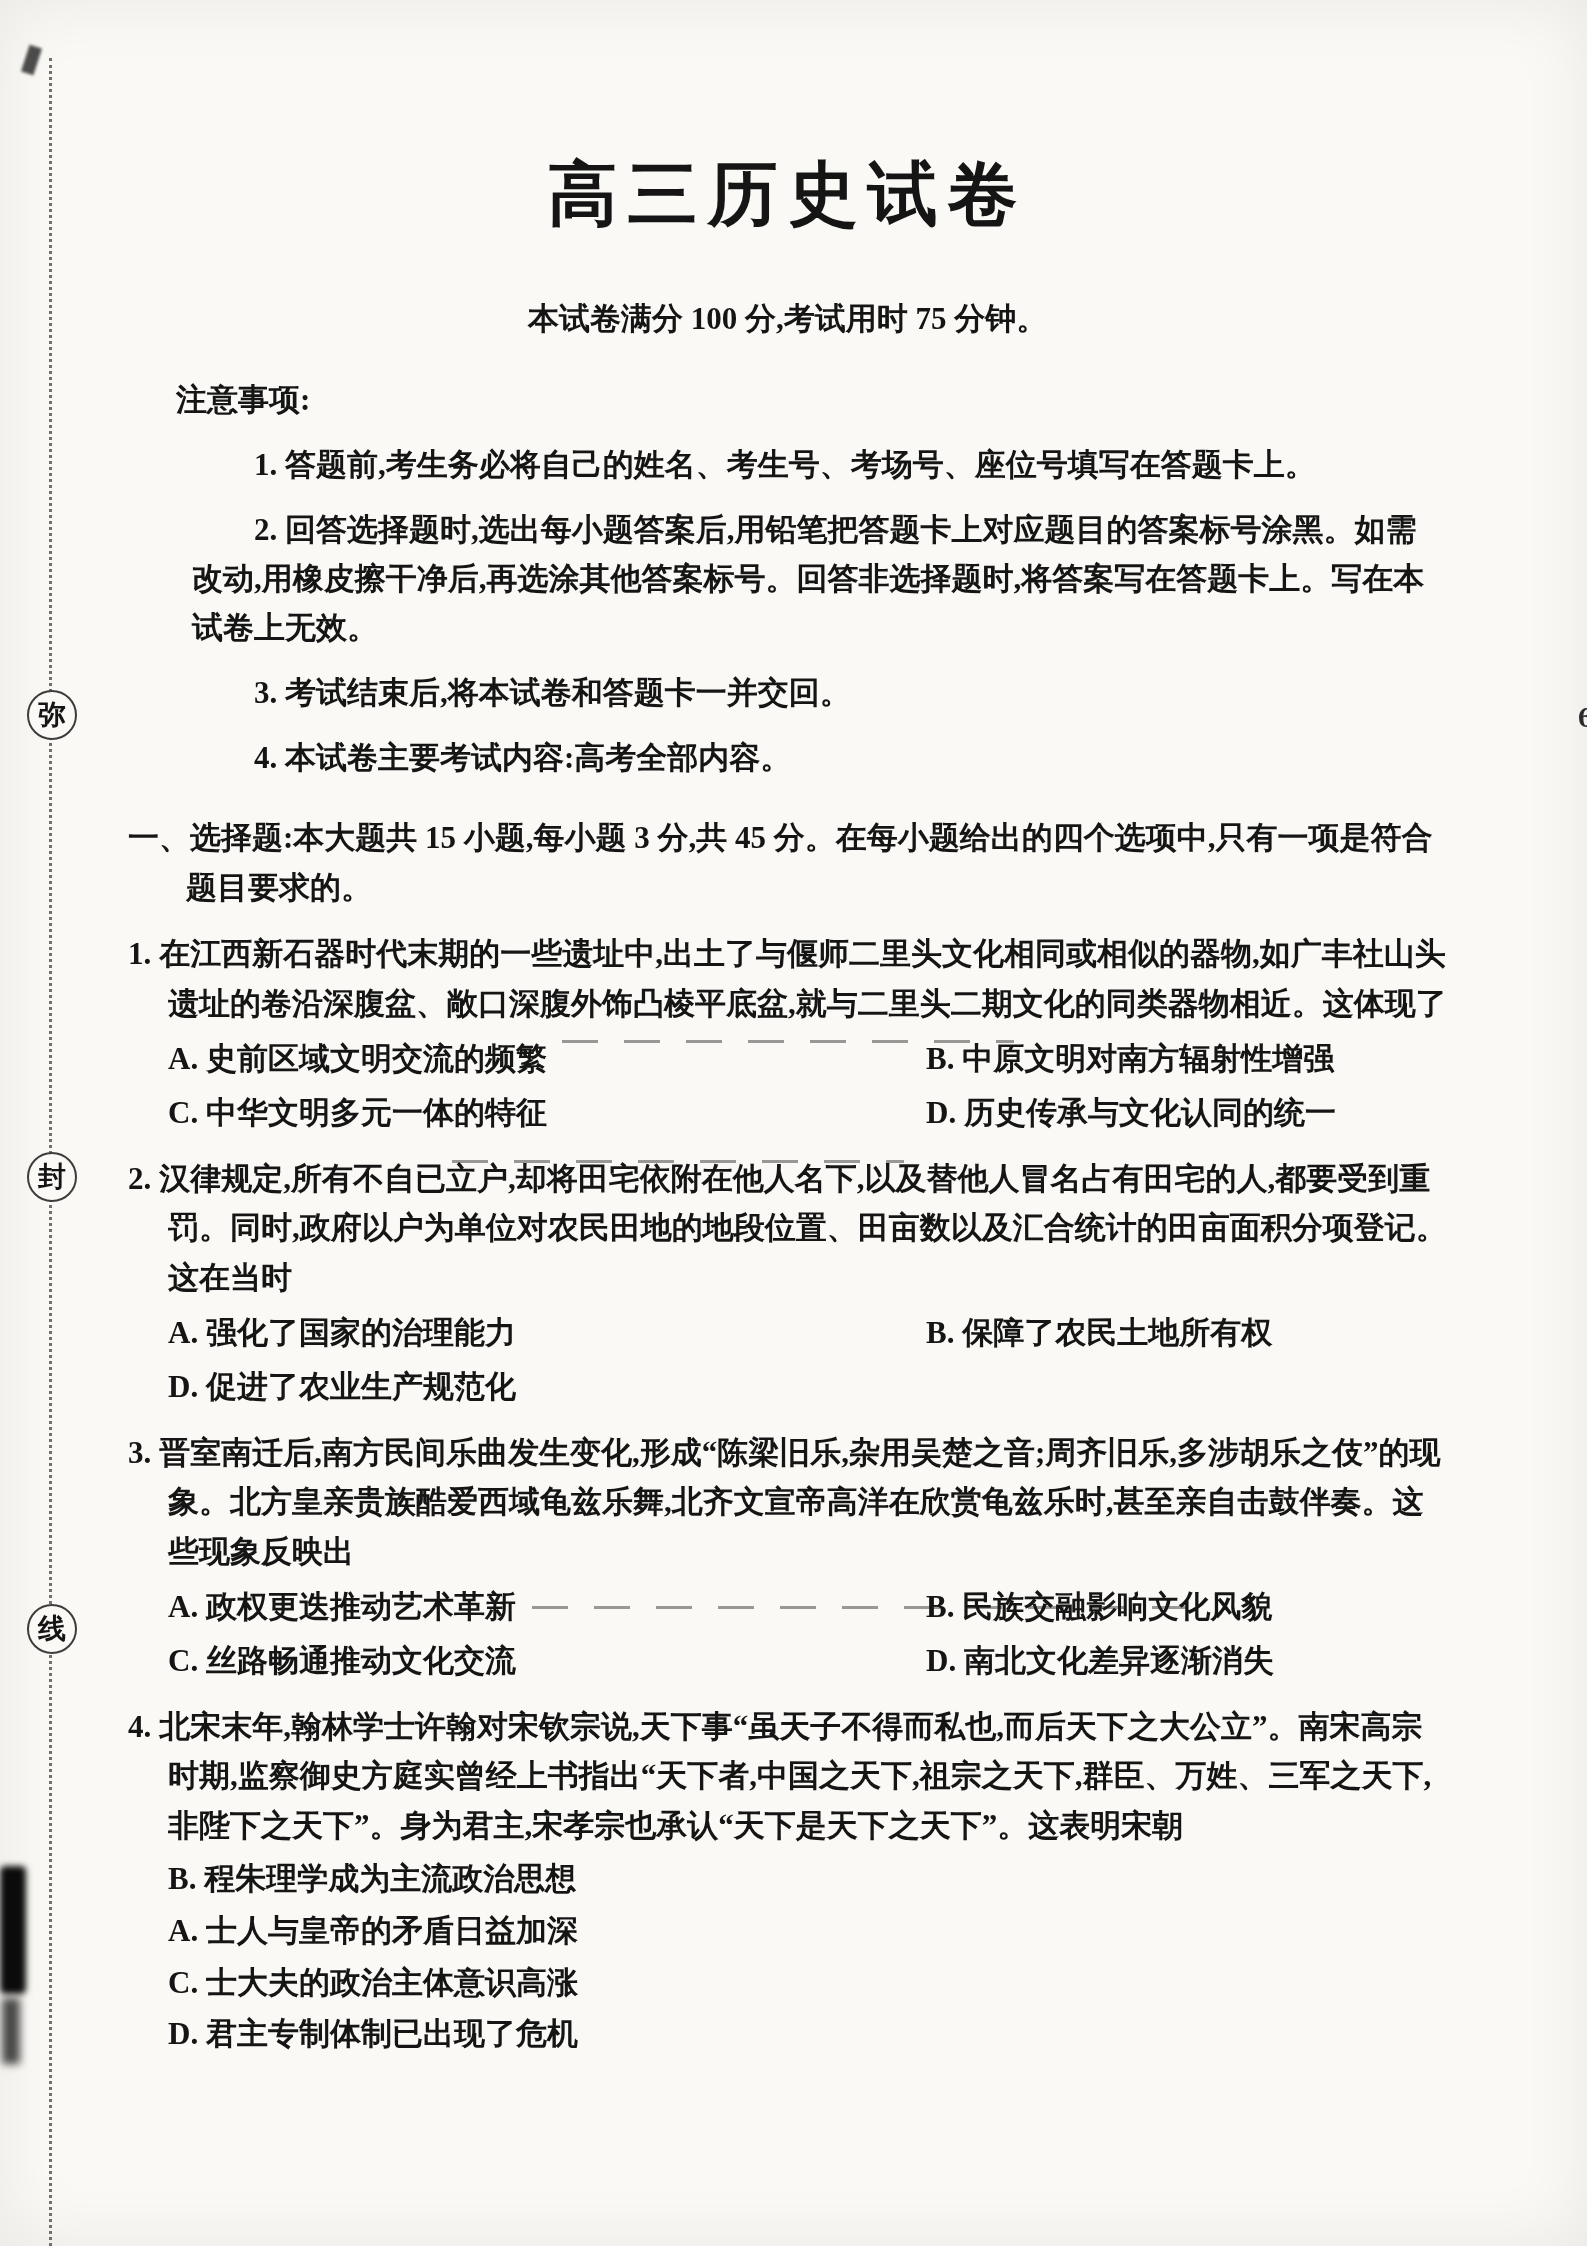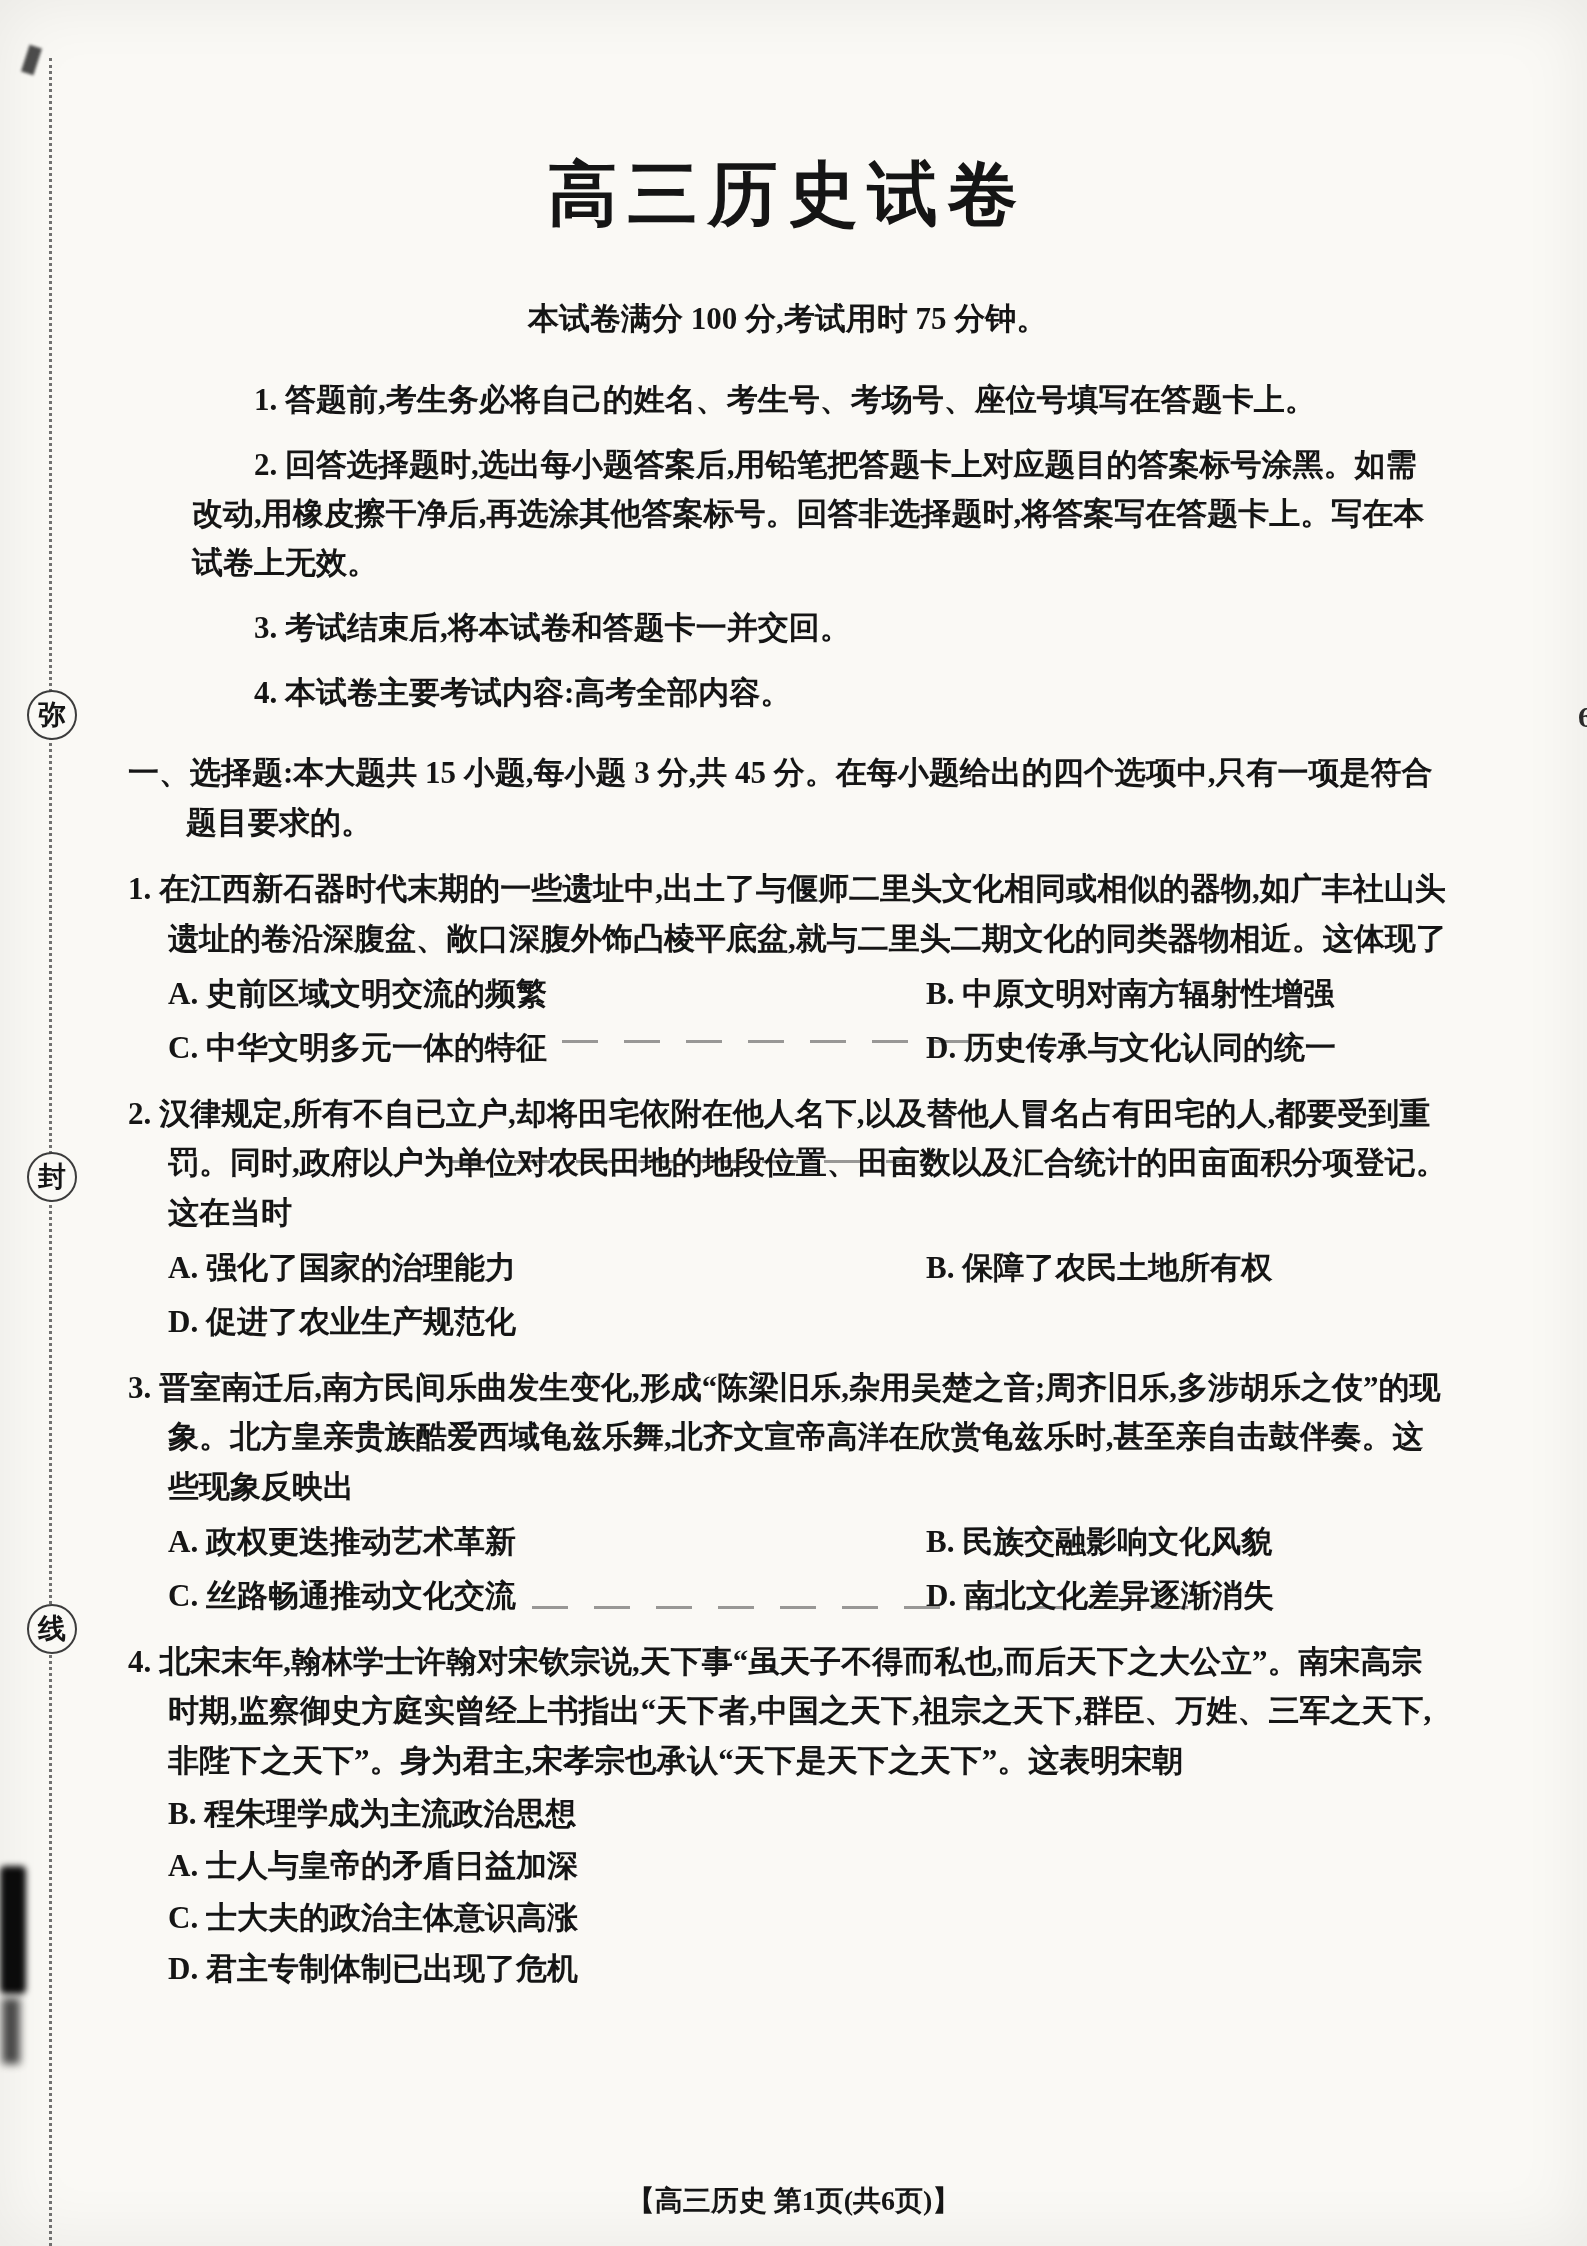--- a/index.html
+++ b/index.html
@@ -120,20 +120,21 @@
   <div class="artifact a2"></div>
   <div class="artifact a3"></div>
 
   <div class="content">
 
     <h1 class="title">高三历史试卷</h1>
 
     <p class="subtitle">本试卷满分 100 分,考试用时 75 分钟。</p>
 
     <div class="notice">
+      <p class="notice-heading">注意事项:</p>
       <p class="item">1. 答题前,考生务必将自己的姓名、考生号、考场号、座位号填写在答题卡上。</p>
       <p class="item">2. 回答选择题时,选出每小题答案后,用铅笔把答题卡上对应题目的答案标号涂黑。如需改动,用橡皮擦干净后,再选涂其他答案标号。回答非选择题时,将答案写在答题卡上。写在本试卷上无效。</p>
       <p class="item">3. 考试结束后,将本试卷和答题卡一并交回。</p>
       <p class="item">4. 本试卷主要考试内容:高考全部内容。</p>
     </div>
 
     <p class="section-heading">一、选择题:本大题共 15 小题,每小题 3 分,共 45 分。在每小题给出的四个选项中,只有一项是符合题目要求的。</p>
 
     <div class="question">
       <p class="stem"><span class="qnum">1.</span><span>在江西新石器时代末期的一些遗址中,出土了与偃师二里头文化相同或相似的器物,如广丰社山头遗址的卷沿深腹盆、敞口深腹外饰凸棱平底盆,就与二里头二期文化的同类器物相近。这体现了</span></p>
@@ -169,15 +170,14 @@
       <div class="options list">
         <span class="opt">B. 程朱理学成为主流政治思想</span>
         <span class="opt">A. 士人与皇帝的矛盾日益加深</span>
         <span class="opt">C. 士大夫的政治主体意识高涨</span>
         <span class="opt">D. 君主专制体制已出现了危机</span>
       </div>
     </div>
 
   </div>
 
-  <div class="footer">【高三历史 第1页(共6页)】</div>
 
 </div>
 
 </body></html>

